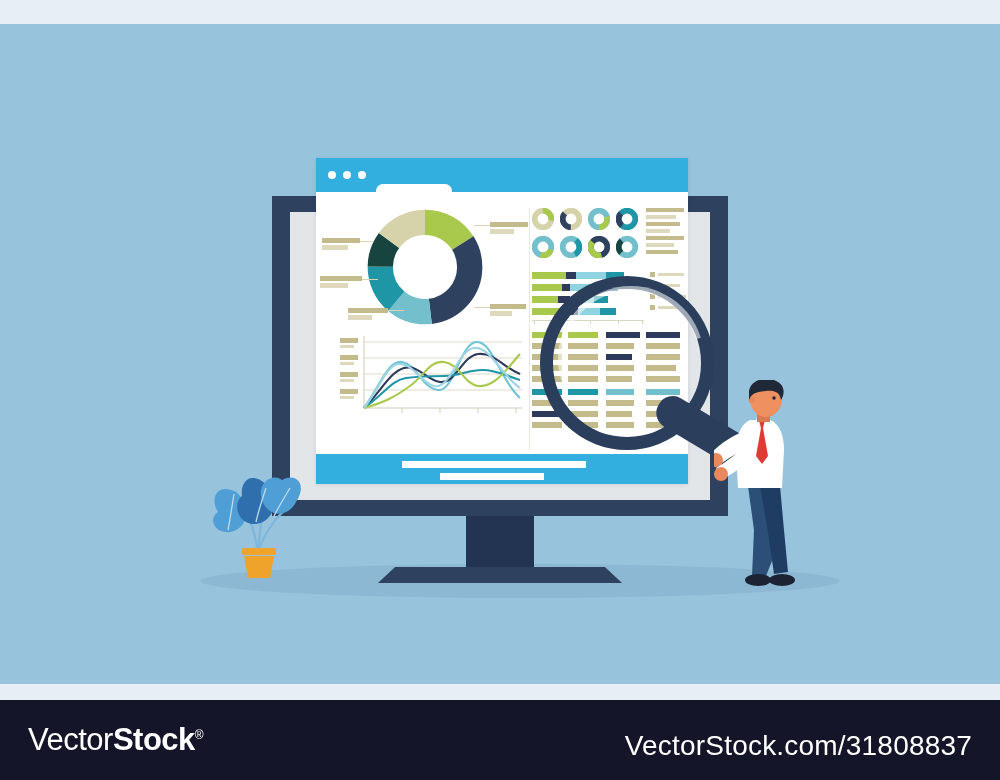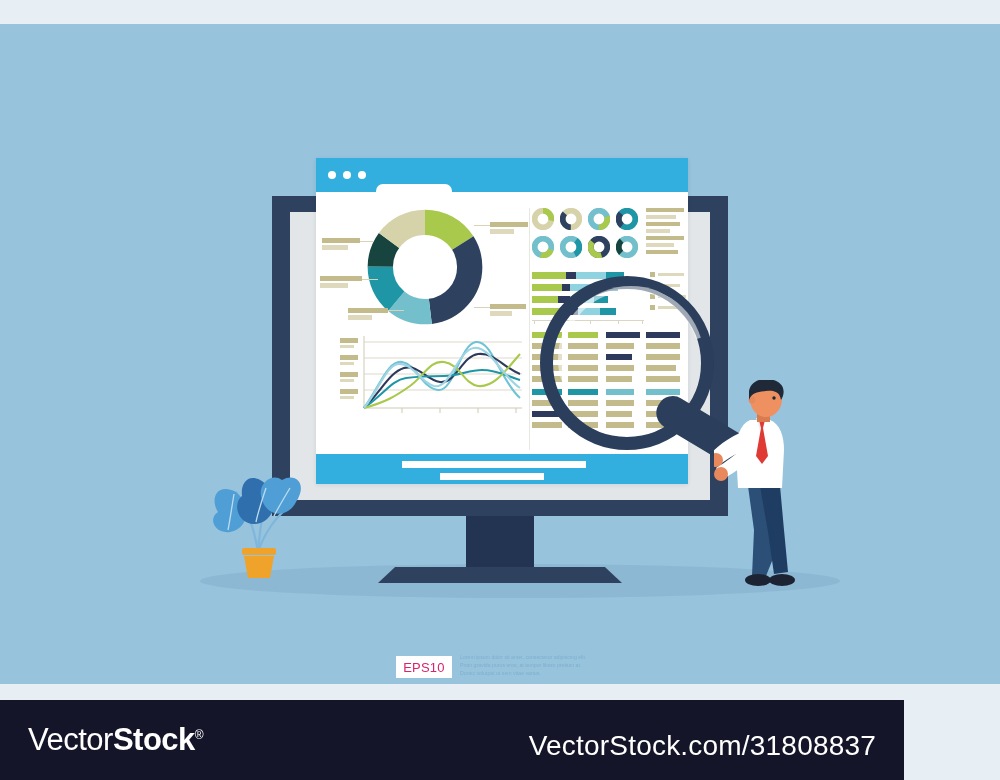--- a/index.html
+++ b/index.html
@@ -202,21 +202,21 @@
     line-height: 7px;
     color: #7fb0ce;
     font-family: "Liberation Sans", sans-serif;
     white-space: nowrap;
   }
 
   
   #vs-footer {
     position: absolute;
     left: 0; top: 700px;
-    width: 904px; height: 80px;
+    width: 1000px; height: 80px;
     background: #141528;
   }
   .vs-logo {
     position: absolute; left: 28px; top: 22px;
     color: #ffffff;
     font-size: 31px;
     letter-spacing: -.5px;
     font-family: "Liberation Sans", sans-serif;
   }
   .vs-logo .light { font-weight: 300; }
@@ -580,28 +580,20 @@
         <ellipse cx="52" cy="19" rx="16" ry="18" fill="#ef9060"></ellipse>
 
         <circle cx="38" cy="20" r="3.4" fill="#e8895d"></circle>
 
         <path d="M35 14 C34 0 52 -5 64 2 C72 7 70 16 67 20 C66 12 60 10 52 11 C44 12 38 12 35 20 Z" fill="#1f2937"></path>
 
         <circle cx="60" cy="18" r="1.7" fill="#1f2937"></circle>
       </svg>
     </div>
 
-    <div class="eps-area">
-      <div class="eps-badge">EPS10</div>
-      <div class="eps-lines">
-        <p>Lorem ipsum dolor sit amet, consectetur adipiscing elit.</p>
-        <p>Proin gravida purus eros, at tempor libero pretium at.</p>
-        <p>Donec volutpat ut sem vitae varius.</p>
-      </div>
-    </div>
 
   </div>
 
   <div id="vs-footer">
     <div class="vs-logo">
       <span class="light">Vector</span><span class="bold">Stock</span><span class="reg">®</span>
     </div>
     <div class="vs-url">VectorStock.com/31808837</div>
   </div>
 

